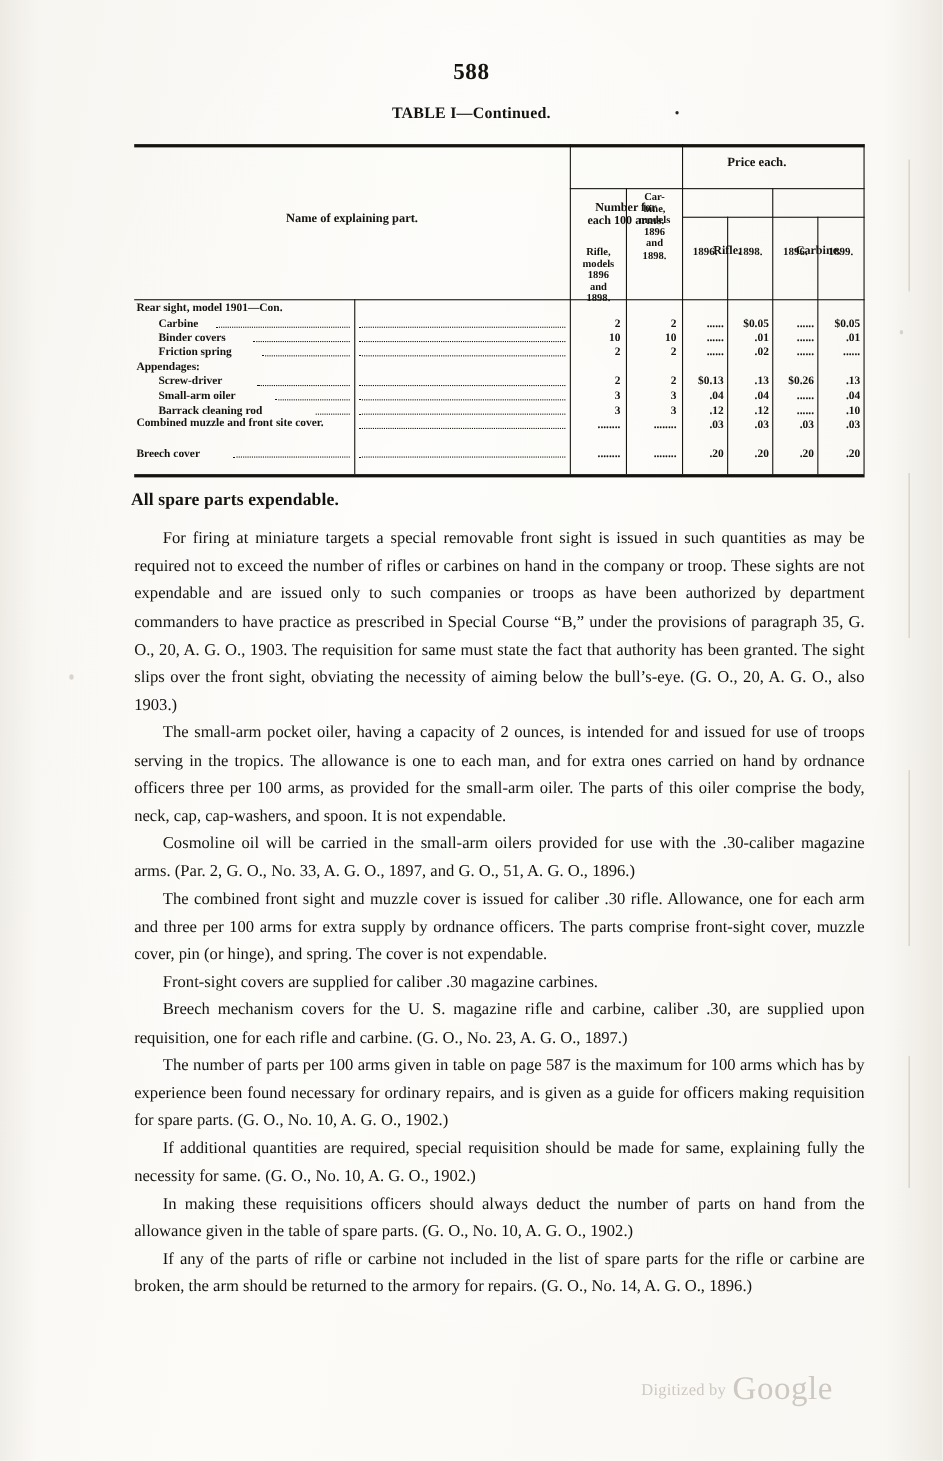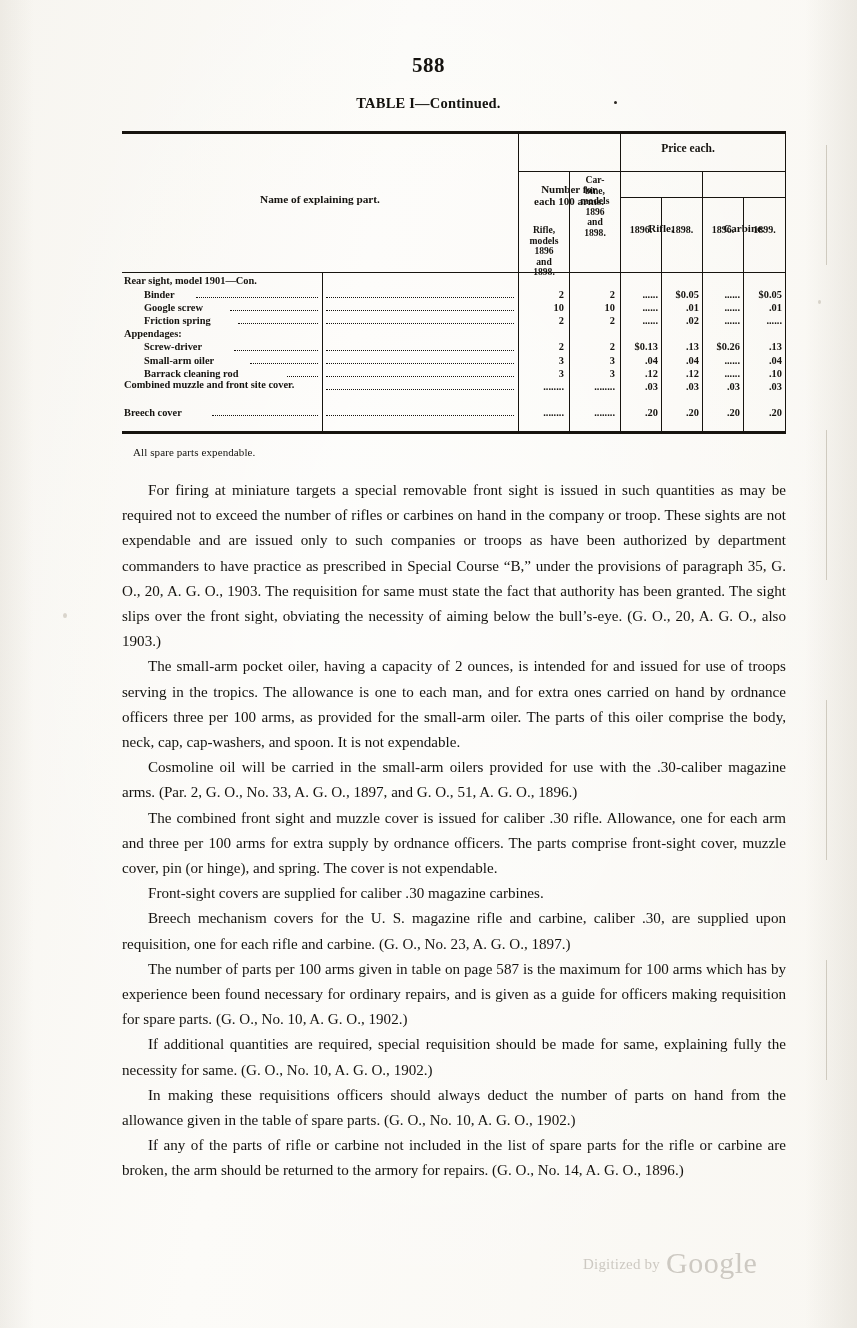--- a/index.html
+++ b/index.html
@@ -167,24 +167,24 @@
   .dots {
     position: absolute;
     top: 8.4px;
     height: 1px;
     border-bottom: 1.6px dotted #17140f;
   }
 
   
   .note {
     position: absolute;
-    left: 133px;
+    left: 119px;
     top: 446px;
-    font-size: 11px;
-    font-weight: normal;
+    font-size: 16px;
+    font-weight: bold;
     letter-spacing: .1px;
   }
   .prose {
     position: absolute;
     left: 122px;
     top: 478px;
     width: 664px;
     font-size: 15.1px;
     line-height: 25.2px;
     text-align: justify;
@@ -293,33 +293,33 @@
 
     <div class="name-col-head">Name of explaining part.</div>
 
     <div class="tbody">
 
       <div class="trow" style="height:13.6px;">
         <div class="rlabel">Rear sight, model 1901—Con.</div>
       </div>
 
       <div class="trow">
-        <div class="rlabel i1">Binder</div>
+        <div class="rlabel i1">Carbine</div>
         <div class="leader" style="left:74px; width:122px;"></div>
         <div class="dots" style="left:204px; width:188px;"></div>
         <div class="cellv" style="left:398px; width:44px;">2</div>
         <div class="cellv" style="left:449px; width:44px;">2</div>
         <div class="cellv" style="left:500px; width:36px;">......</div>
         <div class="cellv" style="left:541px; width:36px;">$0.05</div>
         <div class="cellv" style="left:582px; width:36px;">......</div>
         <div class="cellv" style="left:623px; width:37px;">$0.05</div>
       </div>
 
       <div class="trow">
-        <div class="rlabel i1">Google screw</div>
+        <div class="rlabel i1">Binder covers</div>
         <div class="leader" style="left:108px; width:88px;"></div>
         <div class="dots" style="left:204px; width:188px;"></div>
         <div class="cellv" style="left:398px; width:44px;">10</div>
         <div class="cellv" style="left:449px; width:44px;">10</div>
         <div class="cellv" style="left:500px; width:36px;">......</div>
         <div class="cellv" style="left:541px; width:36px;">.01</div>
         <div class="cellv" style="left:582px; width:36px;">......</div>
         <div class="cellv" style="left:623px; width:37px;">.01</div>
       </div>
 

